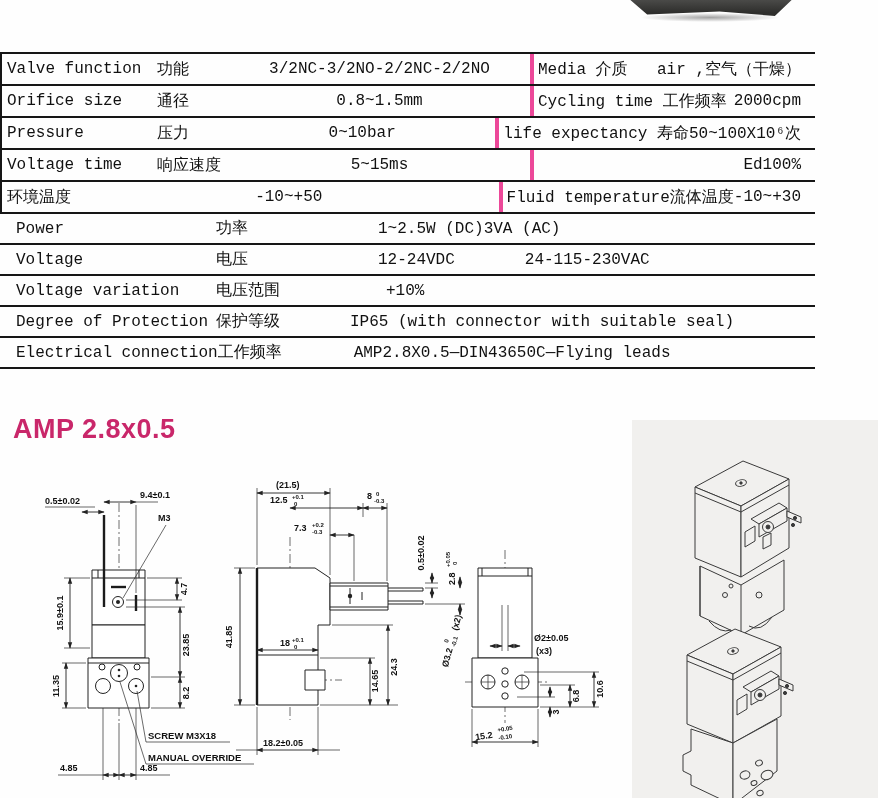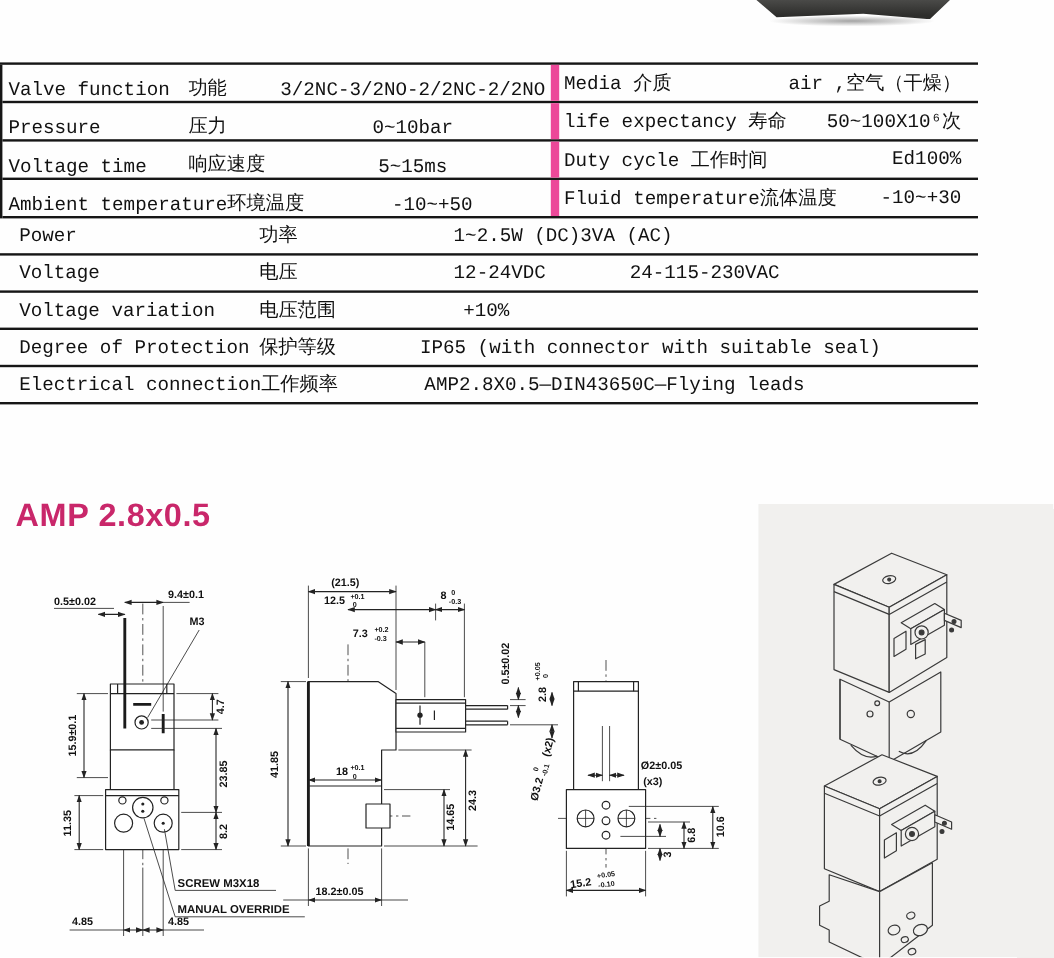--- a/index.html
+++ b/index.html
@@ -14,21 +14,21 @@
          background:radial-gradient(ellipse at center,rgba(90,90,90,.55),rgba(255,255,255,0) 70%);}
 
   
   .spec-table{position:absolute;left:0;top:52px;width:815px;
               font-family:"Liberation Mono","DejaVu Sans Mono",monospace;
               font-size:16px;border-top:2px solid #161616;}
   .top-block{border-left:2px solid #161616;}
   .row{display:flex;align-items:center;height:32px;border-bottom:2px solid #161616;box-sizing:border-box;}
   .fr{height:31px;padding-left:16px;}
   .half{display:flex;align-items:center;height:100%;box-sizing:border-box;white-space:nowrap;}
-  .lh{width:464px;border-right:7px solid #ec4899;padding-left:5px;align-items:flex-end;}
+  .lh{width:532px;border-right:4px solid #ec4899;padding-left:5px;}
   .rh{flex:1;}
   .lh .en{flex:0 0 auto;min-width:150px;}
   .lh .cn{flex:0 0 auto;min-width:72px;}
   .lh .val{flex:1;text-align:center;}
   .rh .lbl{flex:0 0 auto;padding-left:4px;}
   .rh .rval{flex:1;text-align:right;padding-right:14px;}
   .fr .en{flex:0 0 auto;min-width:200px;}
   .fr .cn{flex:0 0 auto;min-width:128px;}
   .fr .v1{margin-left:34px;white-space:nowrap;}
   .fr .v2{white-space:nowrap;}
@@ -73,48 +73,57 @@
           <span class="en">Valve function</span>
           <span class="cn">功能</span>
           <span class="val">3/2NC-3/2NO-2/2NC-2/2NO</span>
         </div>
         <div class="half rh">
           <span class="lbl">Media 介质</span>
           <span class="rval">air ,空气（干燥）</span>
         </div>
       </div>
 
+      <div class="row split">
+        <div class="half lh">
+          <span class="en">Orifice size</span>
+          <span class="cn">通径</span>
+          <span class="val">0.8~1.5mm</span>
+        </div>
+        <div class="half rh">
+          <span class="lbl">Cycling time 工作频率</span>
+          <span class="rval">2000cpm</span>
+        </div>
+      </div>
 
       <div class="row split">
         <div class="half lh">
           <span class="en">Pressure</span>
           <span class="cn">压力</span>
           <span class="val">0~10bar</span>
         </div>
         <div class="half rh">
           <span class="lbl">life expectancy 寿命</span>
           <span class="rval">50~100X10⁶次</span>
         </div>
       </div>
 
       <div class="row split">
         <div class="half lh">
           <span class="en">Voltage time</span>
           <span class="cn">响应速度</span>
           <span class="val">5~15ms</span>
         </div>
         <div class="half rh">
-          <span class="lbl">Duty cycle 工作时间</span>
           <span class="rval">Ed100%</span>
         </div>
       </div>
 
       <div class="row split">
         <div class="half lh">
-          <span class="en">Ambient temperature</span>
           <span class="cn">环境温度</span>
           <span class="val">-10~+50</span>
         </div>
         <div class="half rh">
           <span class="lbl">Fluid temperature流体温度</span>
           <span class="rval">-10~+30</span>
         </div>
       </div>
     </div>
 

